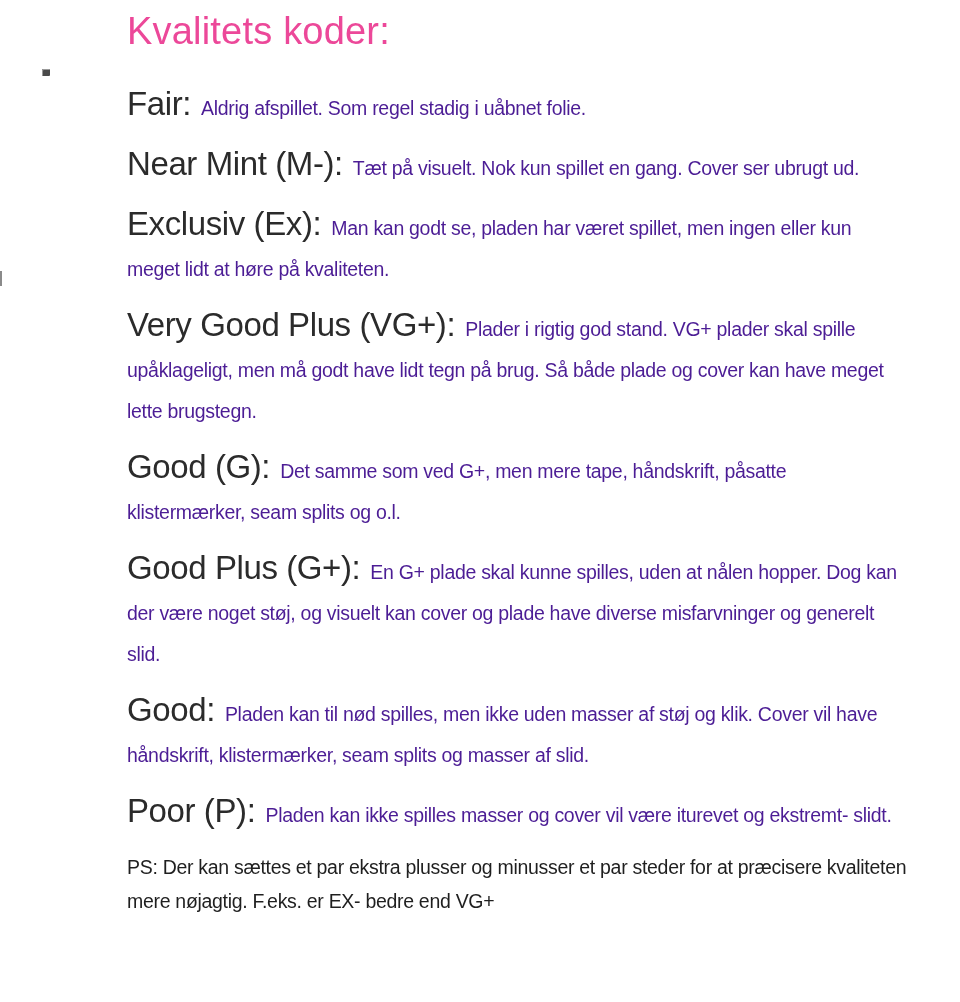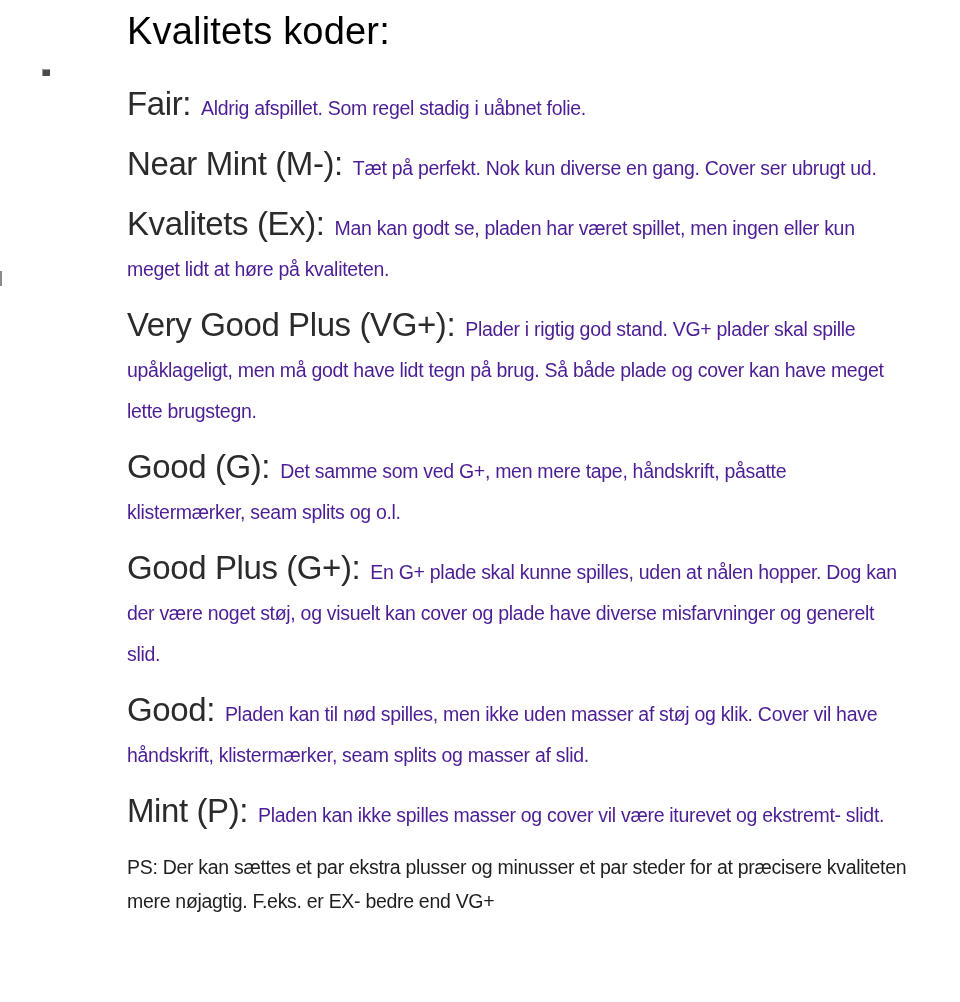--- a/index.html
+++ b/index.html
@@ -18,21 +18,21 @@
   }
   main.page {
     padding: 10px 0 0 127px;
     width: 782px;
   }
   h1.doc-title {
     margin: 0 0 30px 0;
     font-size: 38px;
     font-weight: normal;
     letter-spacing: 0.2px;
-    color: #000000;
+    color: #ec4899;
   }
   p.entry {
     margin: 0 0 14px 0;
     line-height: 41px;
     font-size: 19.5px;
     letter-spacing: -0.3px;
   }
   span.term {
     font-size: 33px;
     letter-spacing: -0.4px;
@@ -72,33 +72,33 @@
 </style>
 </head>
 <body>
 
 <main class="page">
   <h1 class="doc-title">Kvalitets koder:</h1>
 
   <section id="entries">
   <p class="entry"><span class="term">Fair:</span><span class="def">Aldrig afspillet. Som regel stadig i uåbnet folie.</span></p>
 
-  <p class="entry"><span class="term">Near Mint (M-):</span><span class="def">Tæt på perfekt. Nok kun diverse en gang. Cover ser ubrugt ud.</span></p>
+  <p class="entry"><span class="term">Near Mint (M-):</span><span class="def">Tæt på visuelt. Nok kun spillet en gang. Cover ser ubrugt ud.</span></p>
 
-  <p class="entry"><span class="term">Kvalitets (Ex):</span><span class="def">Man kan godt se, pladen har været spillet, men ingen eller kun meget lidt at høre på kvaliteten.</span></p>
+  <p class="entry"><span class="term">Exclusiv (Ex):</span><span class="def">Man kan godt se, pladen har været spillet, men ingen eller kun meget lidt at høre på kvaliteten.</span></p>
 
   <p class="entry"><span class="term">Very Good Plus (VG+):</span><span class="def">Plader i rigtig god stand. VG+ plader skal spille upåklageligt, men må godt have lidt tegn på brug. Så både plade og cover kan have meget lette brugstegn.</span></p>
 
 
   <p class="entry"><span class="term">Good (G):</span><span class="def">Det samme som ved G+, men mere tape, håndskrift, påsatte klistermærker, seam splits og o.l.</span></p>
 
   <p class="entry"><span class="term">Good Plus (G+):</span><span class="def">En G+ plade skal kunne spilles, uden at nålen hopper. Dog kan der være noget støj, og visuelt kan cover og plade have diverse misfarvninger og generelt slid.</span></p>
 
   <p class="entry"><span class="term">Good:</span><span class="def">Pladen kan til nød spilles, men ikke uden masser af støj og klik. Cover vil have håndskrift, klistermærker, seam splits og masser af slid.</span></p>
 
-  <p class="entry"><span class="term">Mint (P):</span><span class="def">Pladen kan ikke spilles masser og cover vil være iturevet og ekstremt- slidt.</span></p>
+  <p class="entry"><span class="term">Poor (P):</span><span class="def">Pladen kan ikke spilles masser og cover vil være iturevet og ekstremt- slidt.</span></p>
 </section>
 
   <p class="ps">PS: Der kan sættes et par ekstra plusser og minusser et par steder for at præcisere kvaliteten mere nøjagtig. F.eks. er EX- bedre end VG+</p>
 </main>
 
 <div class="speck"></div>
 <div class="edge-mark"></div>
 
 </body></html>

